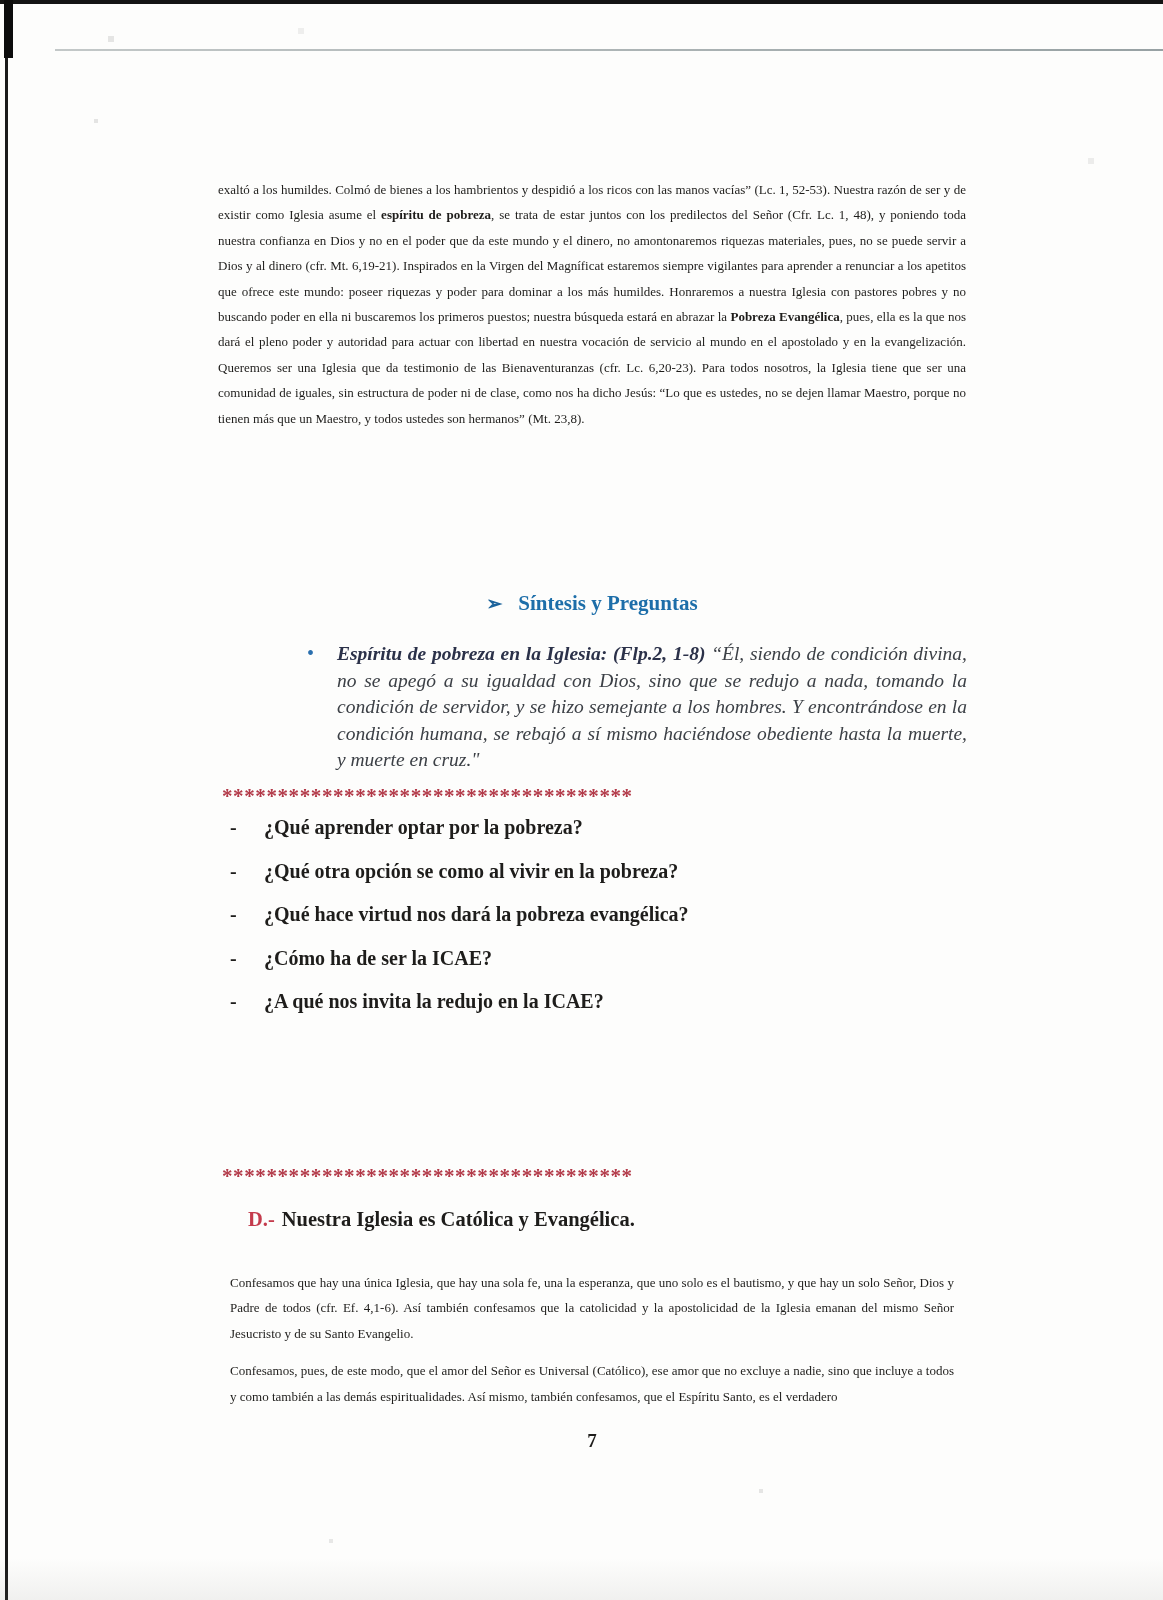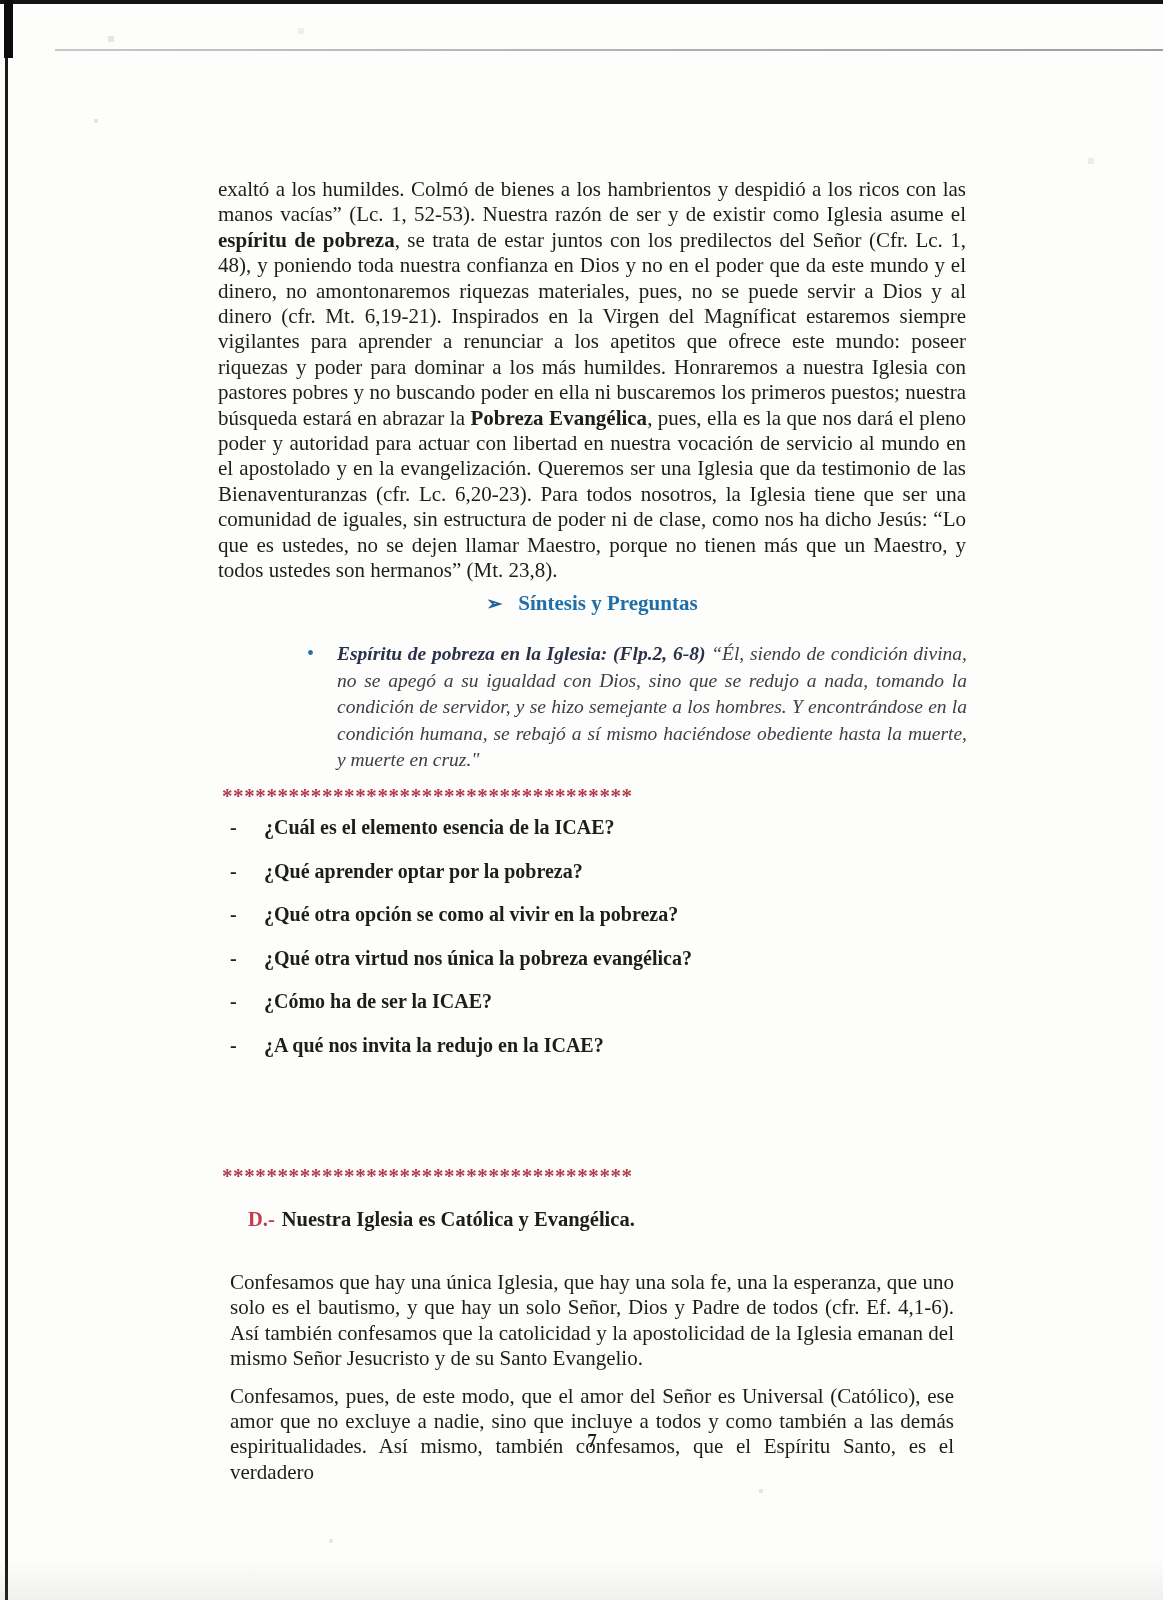--- a/index.html
+++ b/index.html
@@ -26,21 +26,21 @@
                              95px 120px 0 1px rgba(130,130,130,.20), 1090px 160px 0 2px rgba(150,150,150,.16),
                              760px 1490px 0 1px rgba(120,120,120,.18), 330px 1540px 0 1px rgba(120,120,120,.16); }
   .bottom-band { position: absolute; bottom: 0; left: 0; width: 100%; height: 42px;
                  background: linear-gradient(to bottom, rgba(130,130,125,0) 0%, rgba(130,130,125,.10) 100%); }
 
   
   .para {
     position: absolute;
     left: 218px;
     width: 748px;
-    font-size: 21px;
+    font-size: 13px;
     line-height: 25.4px;
     text-align: justify;
     margin: 0;
   }
   .para-intro { top: 177px; }
   .para b { font-weight: bold; }
 
   
   .synthesis-heading {
     position: absolute;
@@ -113,30 +113,29 @@
   <div class="bottom-band"></div>
 
   <p class="para para-intro"><span>exaltó a los humildes. Colmó de bienes a los hambrientos y despidió a los ricos con las manos vacías” (Lc. 1, 52-53). Nuestra razón de ser y de existir como Iglesia asume el </span><b>espíritu de pobreza</b><span>, se trata de estar juntos con los predilectos del Señor (Cfr. Lc. 1, 48), y poniendo toda nuestra confianza en Dios y no en el poder que da este mundo y el dinero, no amontonaremos riquezas materiales, pues, no se puede servir a Dios y al dinero (cfr. Mt. 6,19-21). Inspirados en la Virgen del Magníficat estaremos siempre vigilantes para aprender a renunciar a los apetitos que ofrece este mundo: poseer riquezas y poder para dominar a los más humildes. Honraremos a nuestra Iglesia con pastores pobres y no buscando poder en ella ni buscaremos los primeros puestos; nuestra búsqueda estará en abrazar la </span><b>Pobreza Evangélica</b><span>, pues, ella es la que nos dará el pleno poder y autoridad para actuar con libertad en nuestra vocación de servicio al mundo en el apostolado y en la evangelización. Queremos ser una Iglesia que da testimonio de las Bienaventuranzas (cfr. Lc. 6,20-23). Para todos nosotros, la Iglesia tiene que ser una comunidad de iguales, sin estructura de poder ni de clase, como nos ha dicho Jesús: “Lo que es ustedes, no se dejen llamar Maestro, porque no tienen más que un Maestro, y todos ustedes son hermanos” (Mt. 23,8).</span></p>
 
   <div class="synthesis-heading">
     <span class="arrow">➢</span><span class="heading-text">Síntesis y Preguntas</span>
   </div>
 
   <div class="bullet-block">
     <span class="bullet-dot">•</span>
-    <p class="bullet-text"><span class="lead">Espíritu de pobreza en la Iglesia: (Flp.2, 6-8)</span><span> “Él, siendo de condición divina, no se apegó a su igualdad con Dios, sino que se redujo a nada, tomando la condición de servidor, y se hizo semejante a los hombres. Y encontrándose en la condición humana, se rebajó a sí mismo haciéndose obediente hasta la muerte, y muerte en cruz."</span></p>
+    <p class="bullet-text"><span class="lead">Espíritu de pobreza en la Iglesia: (Flp.2, 1-8)</span><span> “Él, siendo de condición divina, no se apegó a su igualdad con Dios, sino que se redujo a nada, tomando la condición de servidor, y se hizo semejante a los hombres. Y encontrándose en la condición humana, se rebajó a sí mismo haciéndose obediente hasta la muerte, y muerte en cruz."</span></p>
   </div>
 
   <div class="asterisks asterisks-1">*************************************</div>
 
   <ul class="questions">
-    <li><span class="dash">-</span><span>¿Cuál es el elemento esencia de la ICAE?</span></li>
     <li><span class="dash">-</span><span>¿Qué aprender optar por la pobreza?</span></li>
     <li><span class="dash">-</span><span>¿Qué otra opción se como al vivir en la pobreza?</span></li>
-    <li><span class="dash">-</span><span>¿Qué otra virtud nos única la pobreza evangélica?</span></li>
+    <li><span class="dash">-</span><span>¿Qué hace virtud nos dará la pobreza evangélica?</span></li>
     <li><span class="dash">-</span><span>¿Cómo ha de ser la ICAE?</span></li>
     <li><span class="dash">-</span><span>¿A qué nos invita la redujo en la ICAE?</span></li>
   </ul>
 
   <div class="asterisks asterisks-2">*************************************</div>
 
   <div class="section-d">
     <span class="d-label">D.-</span><span class="d-title">Nuestra Iglesia es Católica y Evangélica.</span>
   </div>
 

